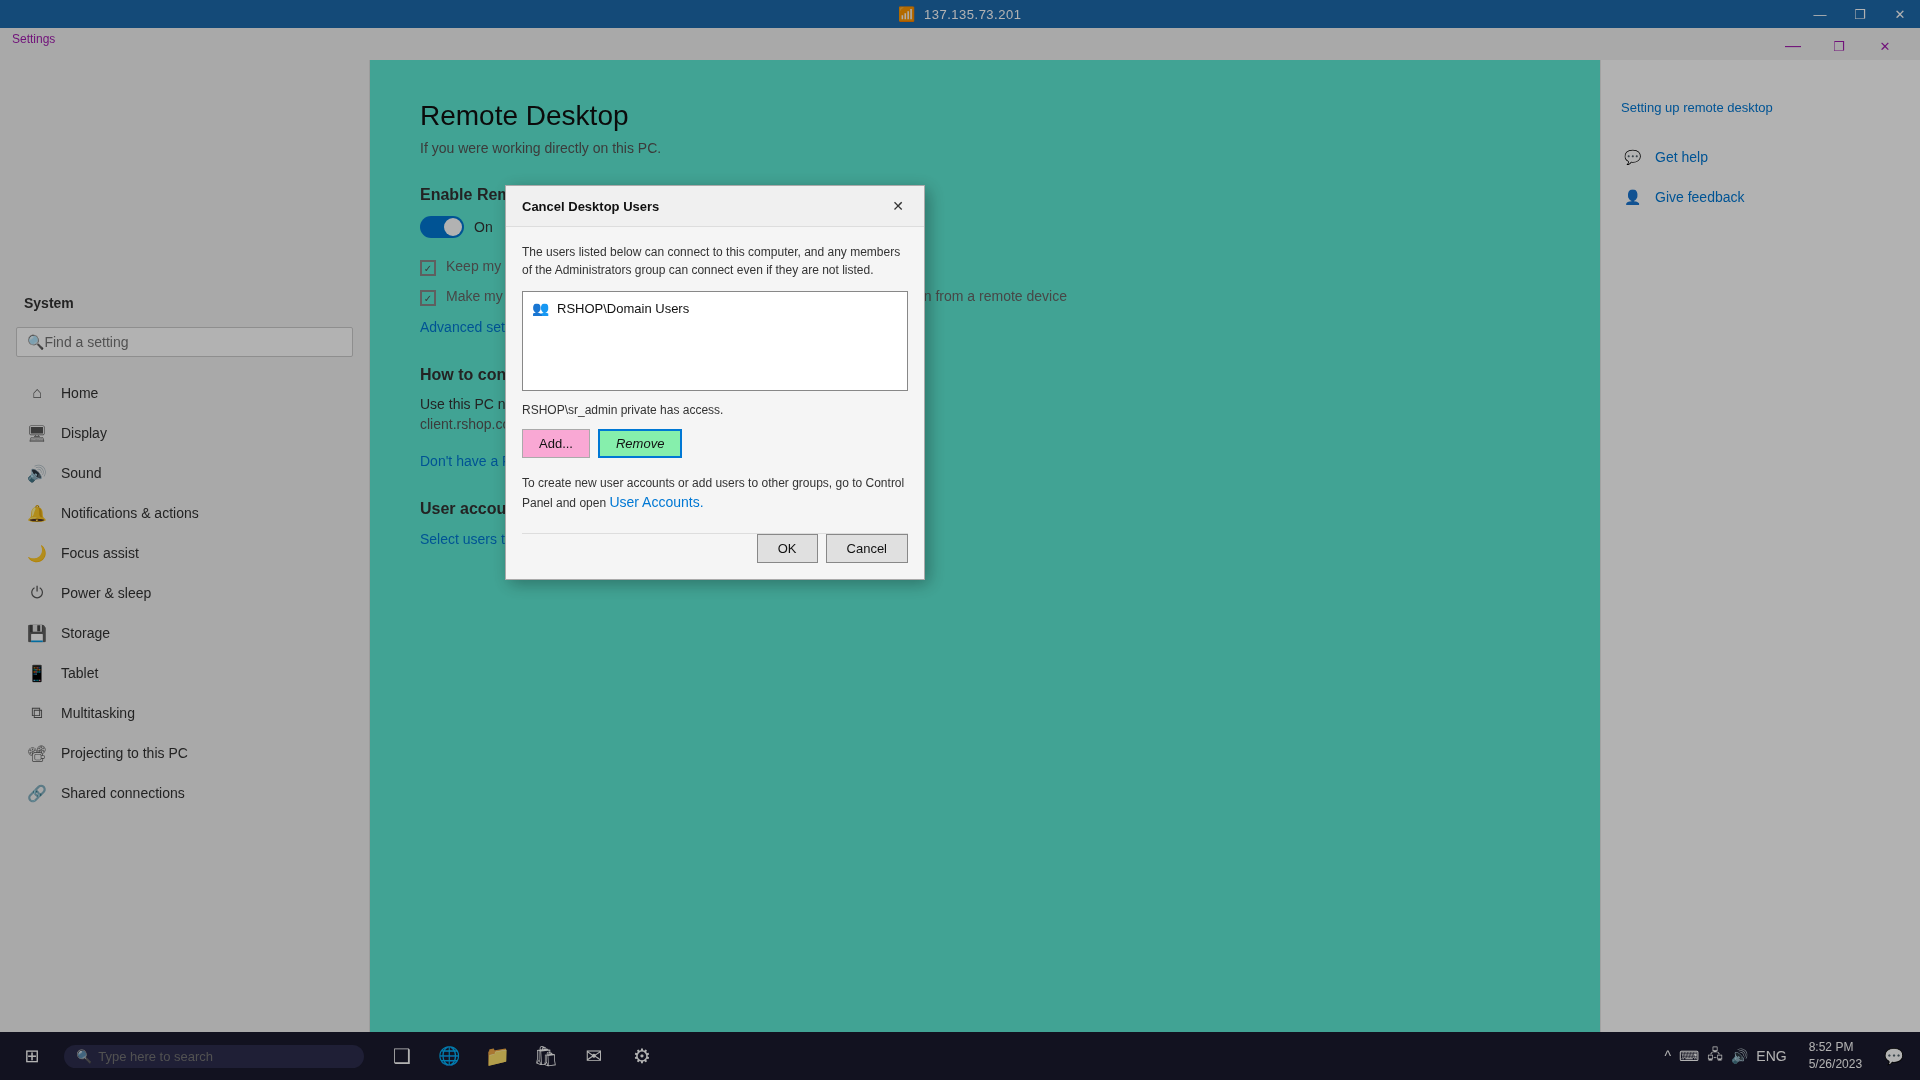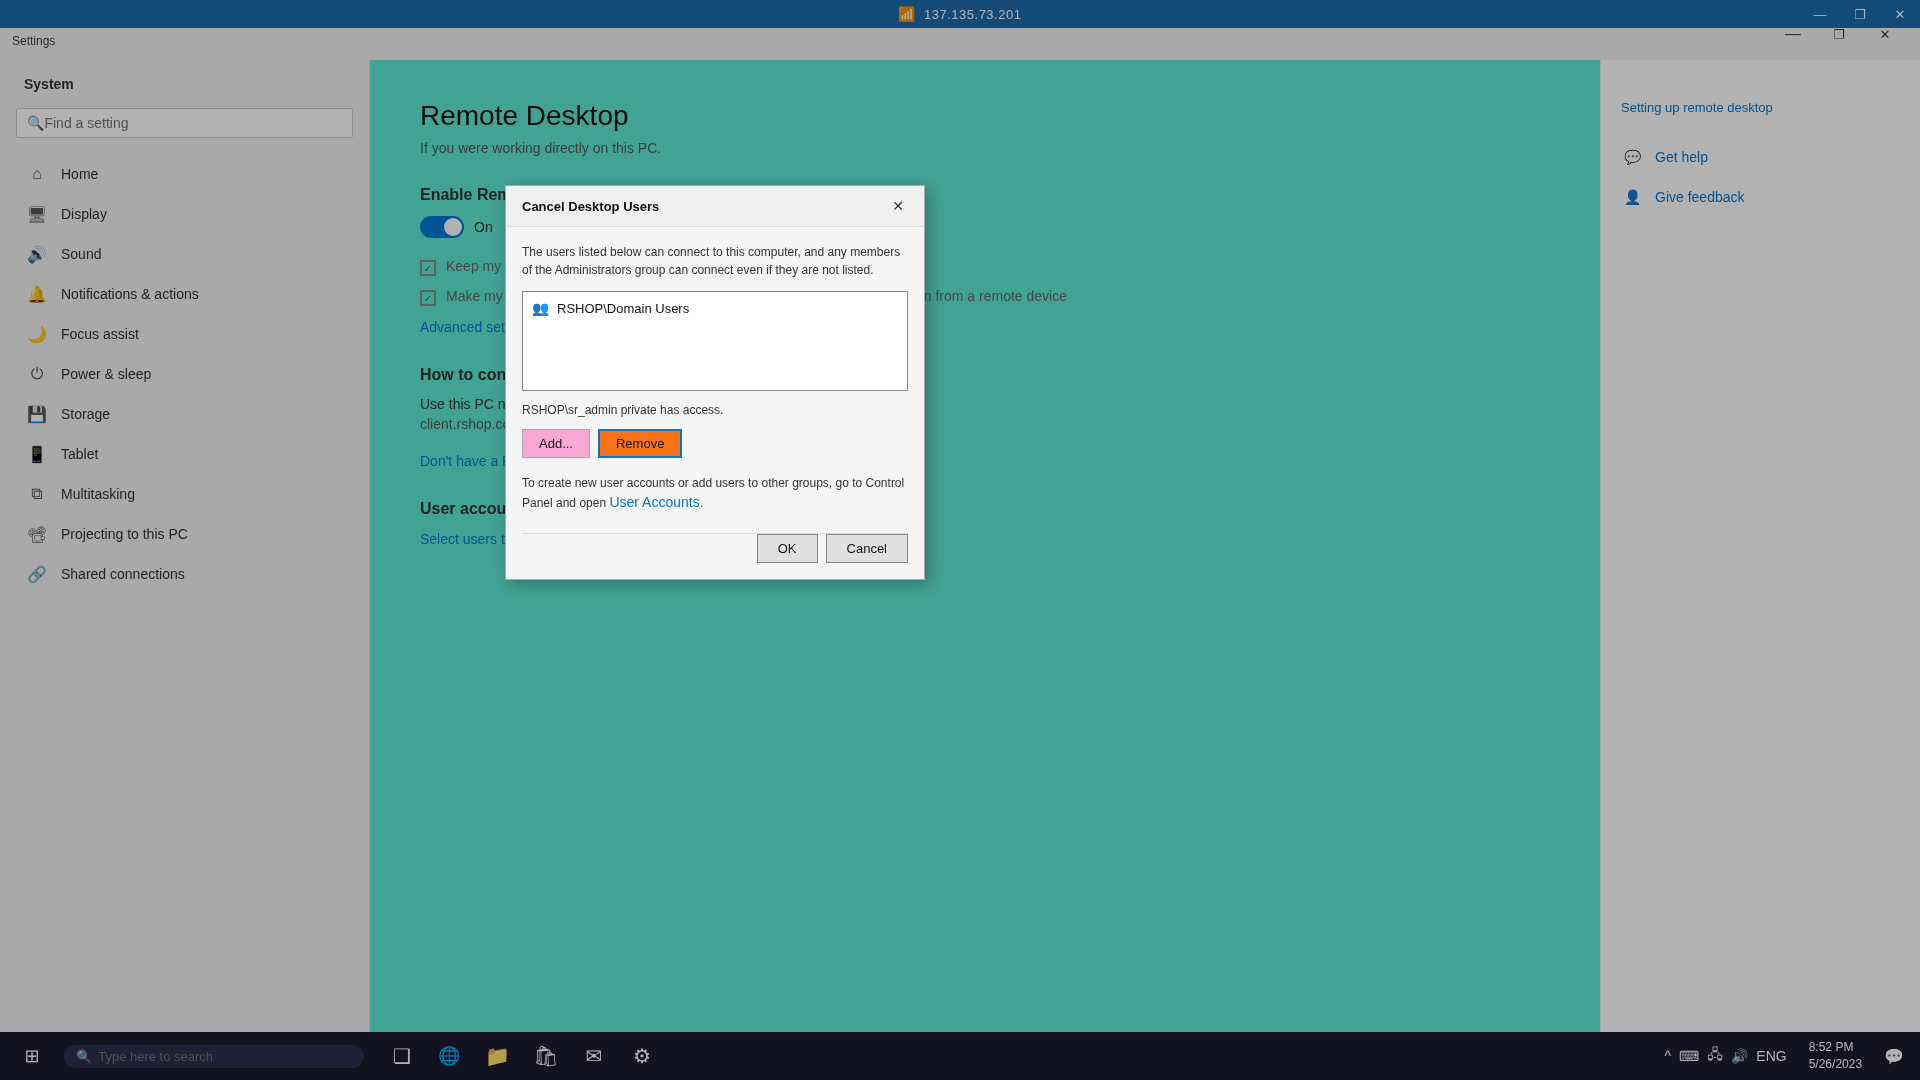--- a/index.html
+++ b/index.html
@@ -3,41 +3,42 @@
   <meta charset="utf-8">
   <style>
     * { margin: 0; padding: 0; box-sizing: border-box; }
     body { font-family: 'Segoe UI', sans-serif; background: #f3f3f3; width: 1920px; height: 1080px; overflow: hidden; display: flex; flex-direction: column; }
 
     
     .title-bar {
       height: 32px;
       background: #f3f3f3;
       display: flex;
-      align-items: flex-end;
-      padding: 12px 12px;
+      align-items: flex-start;
+      padding: 4px 12px;
       font-size: 12px;
-      color: #404040;
+      color: #a21caf;
     }
 
     
     .app-body {
       display: flex;
       flex: 1;
       overflow: hidden;
     }
 
     
     .sidebar {
       width: 370px;
       background: #f3f3f3;
       display: flex;
       flex-direction: column;
       border-right: 1px solid #e0e0e0;
       padding-top: 8px;
+      justify-content: center;
     }
 
     .sidebar-header {
       padding: 8px 24px 8px 24px;
       font-size: 14px;
       font-weight: 600;
       color: #333;
     }
 
     .search-box {
@@ -294,21 +295,21 @@
     }
 
     .dlg-btn {
       padding: 5px 16px;
       font-size: 13px;
       border: 1px solid #aaa;
       background: #f9a8d4;
       cursor: pointer;
       color: #111;
     }
-    .dlg-btn.focused { border: 2px solid #0078d4; background: #f97316; }
+    .dlg-btn.focused { border: 2px solid #0078d4; background: #86efac; font-style: italic; }
 
     .dialog-footer-text {
       font-size: 12px;
       color: #333;
       line-height: 1.5;
       margin-bottom: 20px;
     }
 
     .dialog-footer-actions {
       display: flex;

